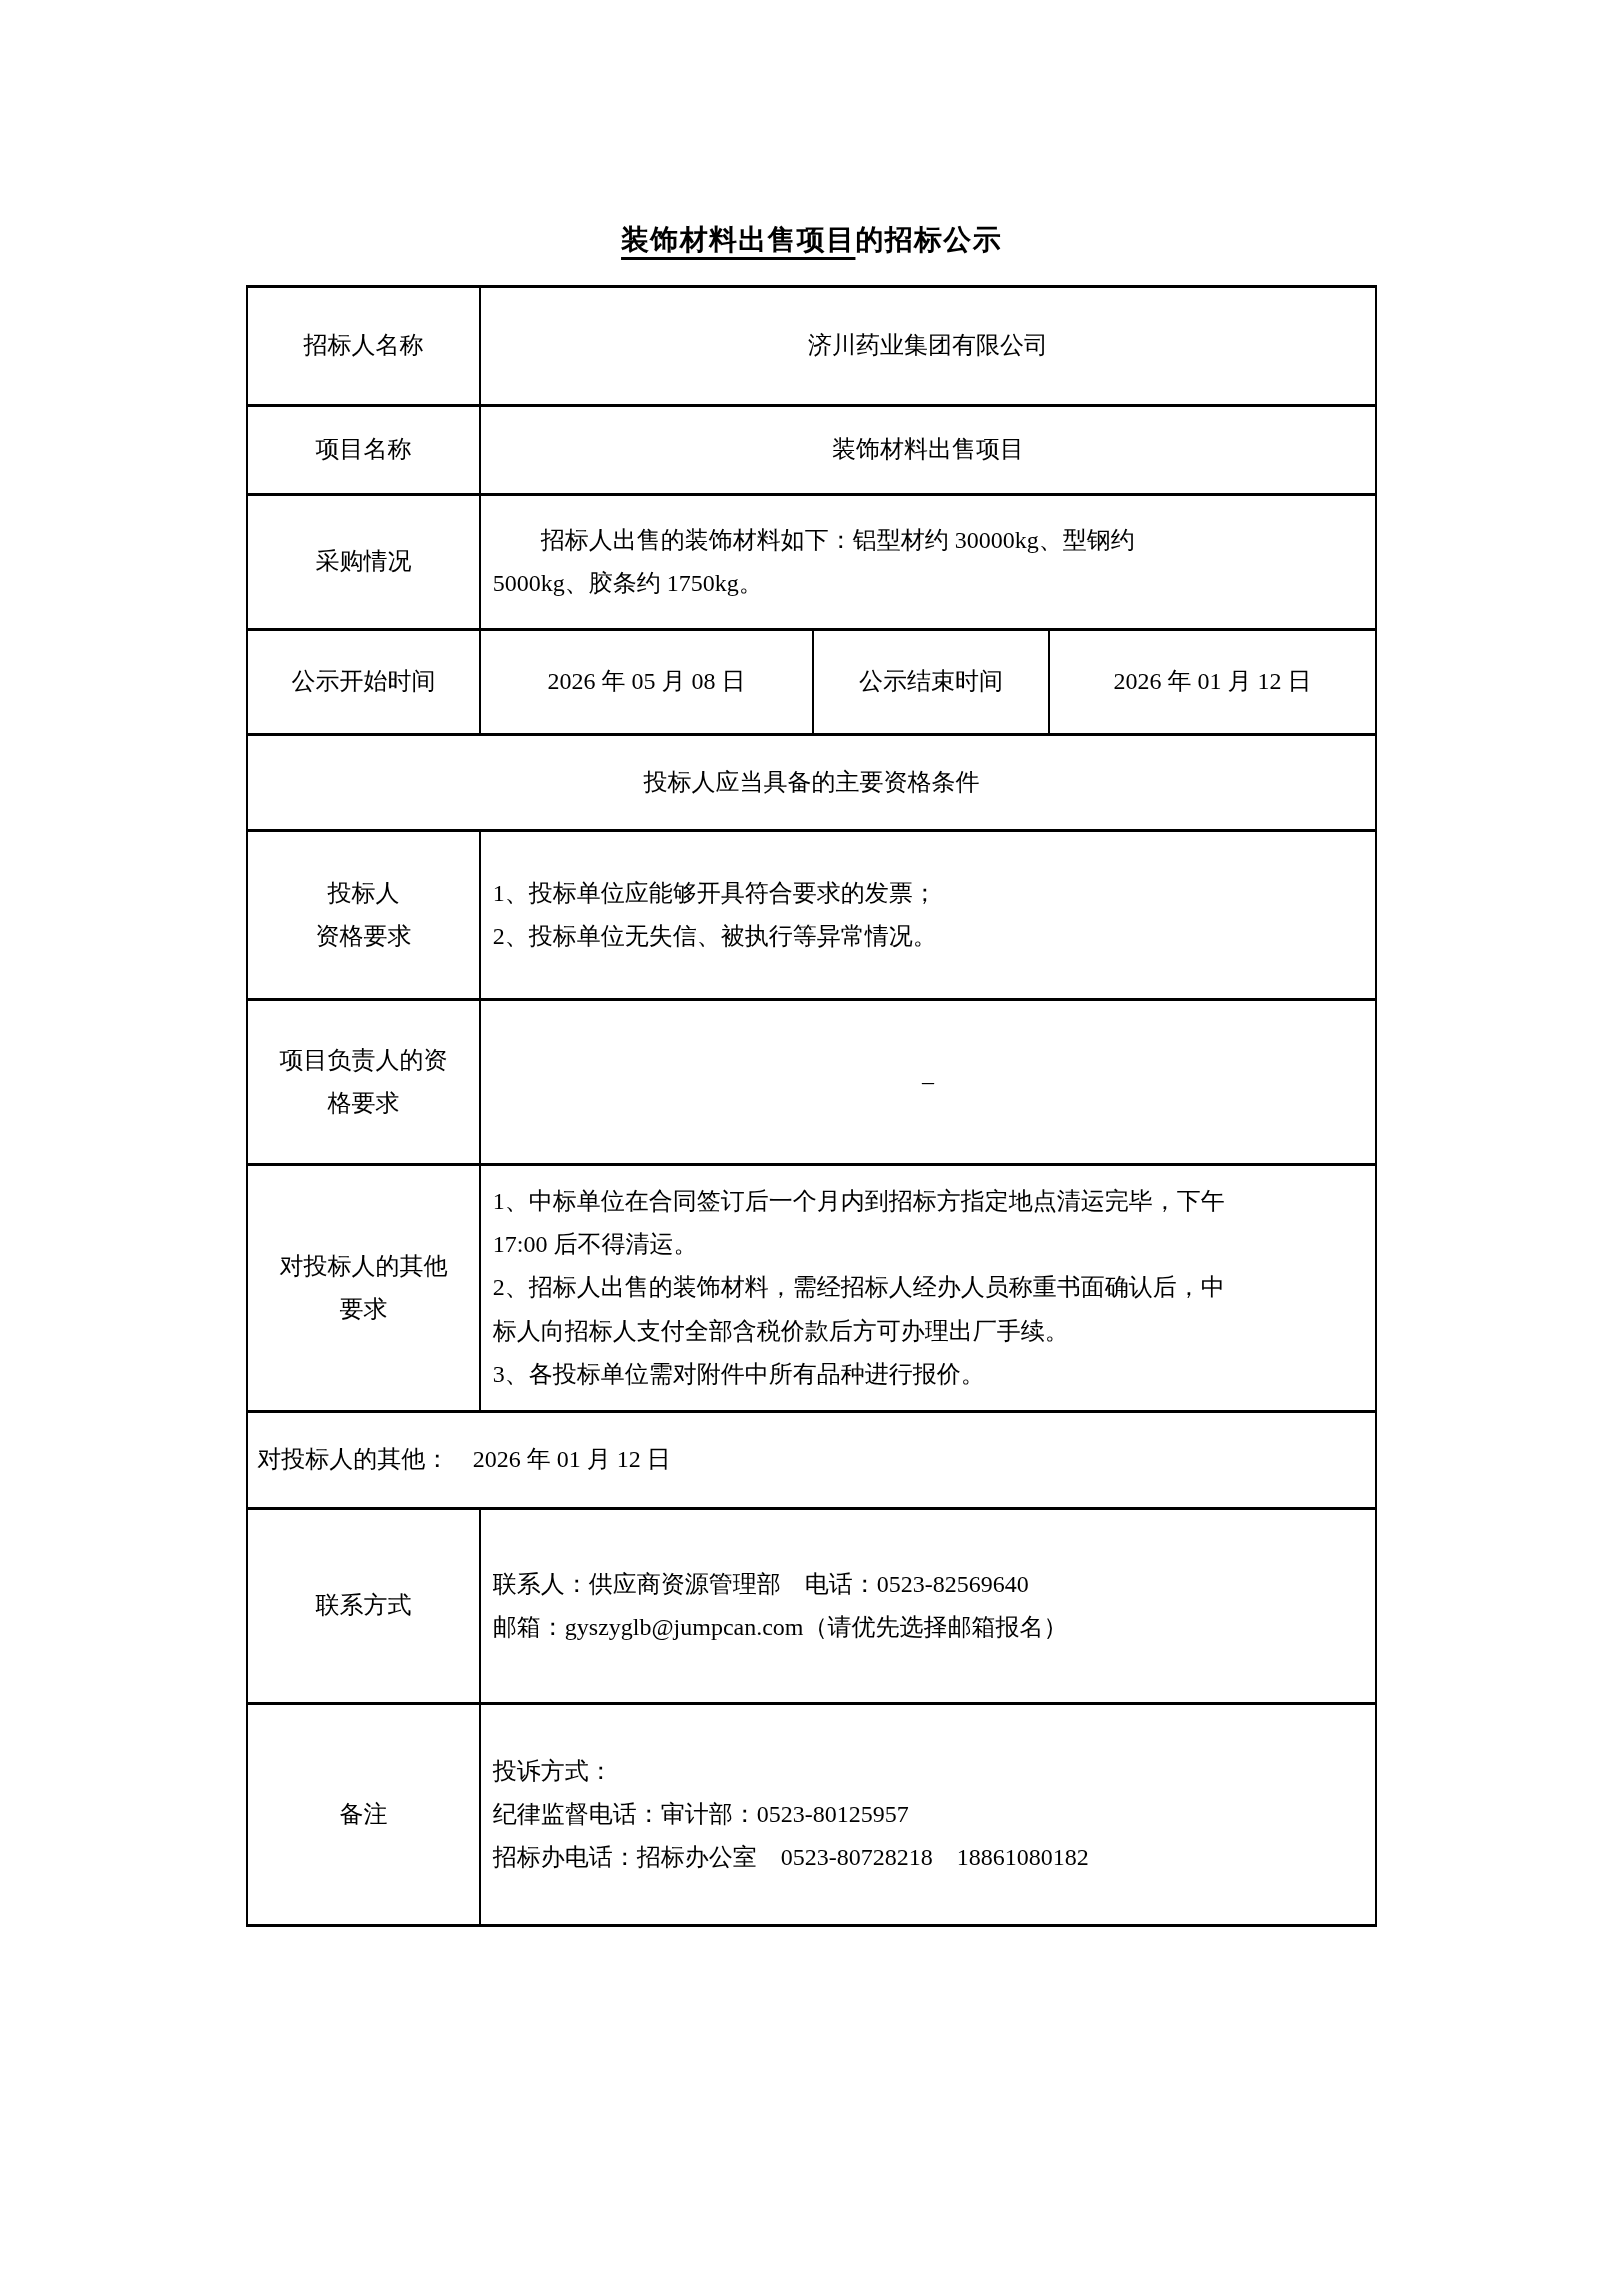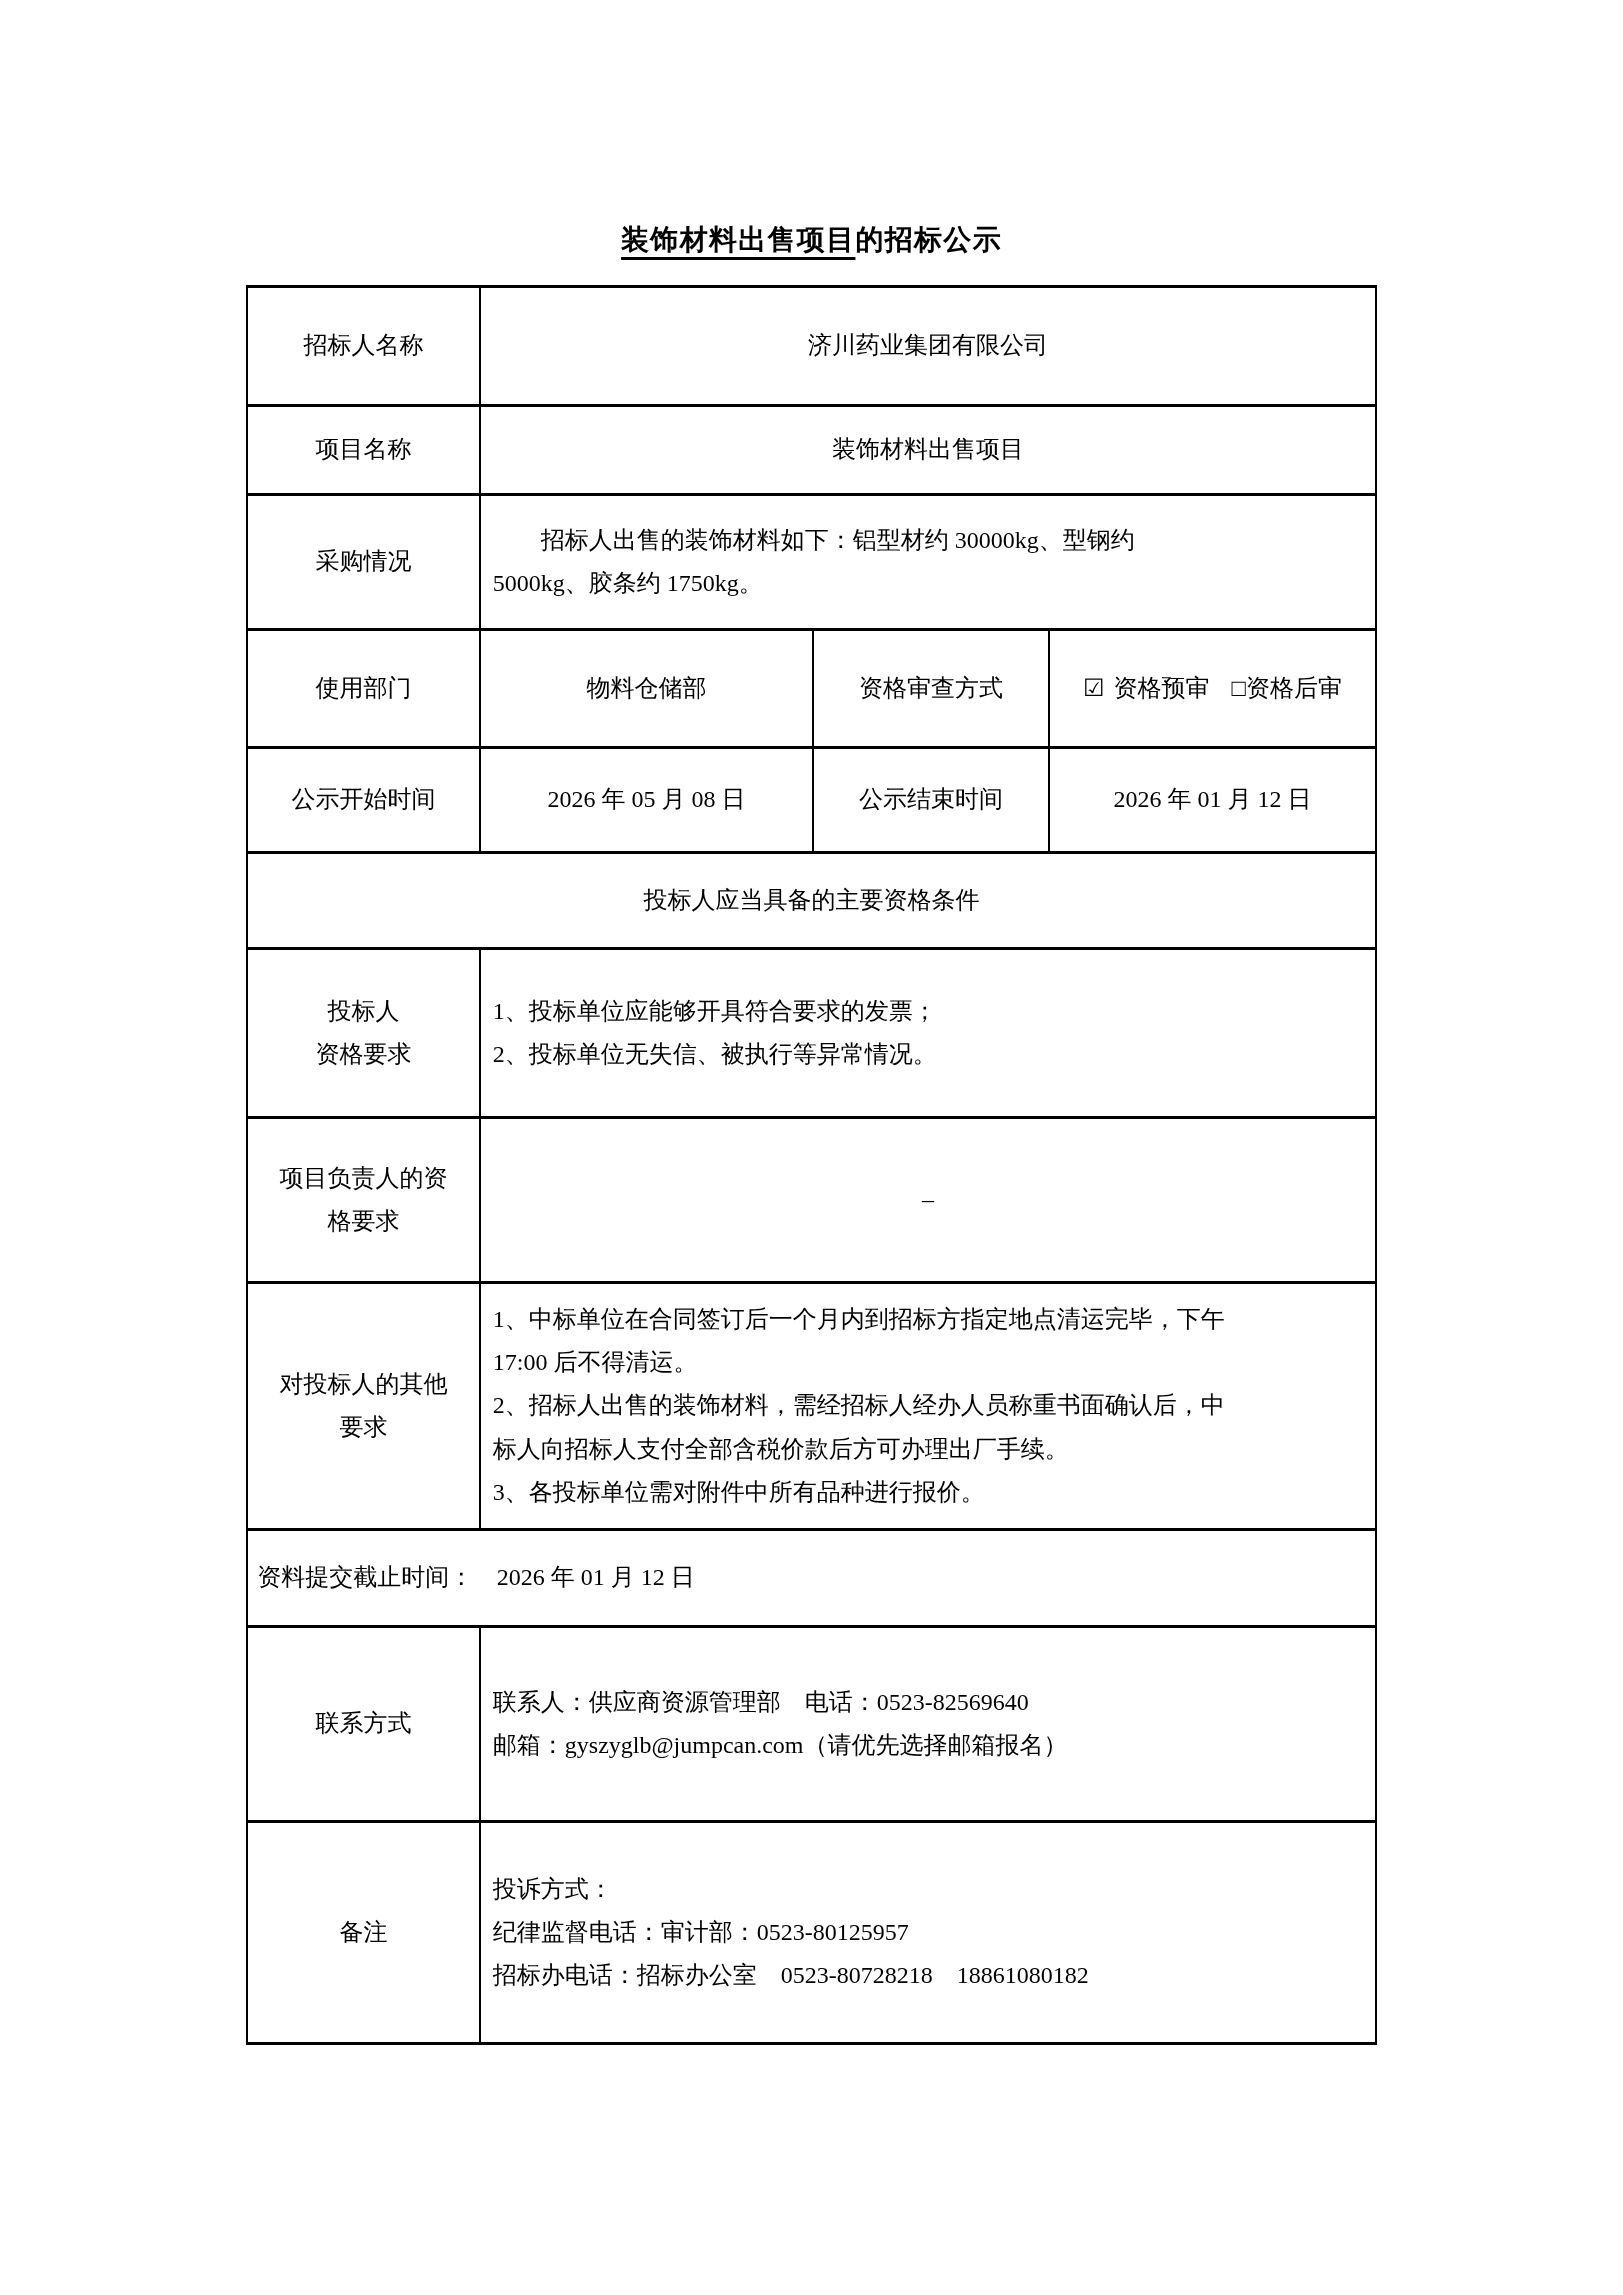--- a/index.html
+++ b/index.html
@@ -96,28 +96,20 @@
     </tr>
 
     <tr class="r3">
       <td class="c">采购情况</td>
       <td class="l" colspan="3">
         <div class="indent">招标人出售的装饰材料如下：铝型材约 30000kg、型钢约</div>
         <div>5000kg、胶条约 1750kg。</div>
       </td>
     </tr>
 
-    <tr class="r4">
-      <td class="c">使用部门</td>
-      <td class="c">物料仓储部</td>
-      <td class="c">资格审查方式</td>
-      <td class="c">
-        <span class="chk-icon">☑</span><span class="chk-label1">资格预审</span><span class="chk-group2 chk-icon">□</span><span>资格后审</span>
-      </td>
-    </tr>
 
     <tr class="r5">
       <td class="c">公示开始时间</td>
       <td class="c">2026 年 05 月 08 日</td>
       <td class="c">公示结束时间</td>
       <td class="c">2026 年 01 月 12 日</td>
     </tr>
 
     <tr class="r6">
       <td class="c" colspan="4">投标人应当具备的主要资格条件</td>
@@ -151,21 +143,21 @@
         <div>1、中标单位在合同签订后一个月内到招标方指定地点清运完毕，下午</div>
         <div>17:00 后不得清运。</div>
         <div>2、招标人出售的装饰材料，需经招标人经办人员称重书面确认后，中</div>
         <div>标人向招标人支付全部含税价款后方可办理出厂手续。</div>
         <div>3、各投标单位需对附件中所有品种进行报价。</div>
       </td>
     </tr>
 
     <tr class="r10">
       <td class="l" colspan="4" style="padding-left:9.2px">
-        <span>资料提交截止时间：</span><span class="deadline-value">2026 年 01 月 12 日</span>
+        <span>对投标人的其他：</span><span class="deadline-value">2026 年 01 月 12 日</span>
       </td>
     </tr>
 
     <tr class="r11">
       <td class="c">联系方式</td>
       <td class="l loose" colspan="3">
         <div>联系人：供应商资源管理部　电话：0523-82569640</div>
         <div>邮箱：gyszyglb@jumpcan.com（请优先选择邮箱报名）</div>
       </td>
     </tr>

